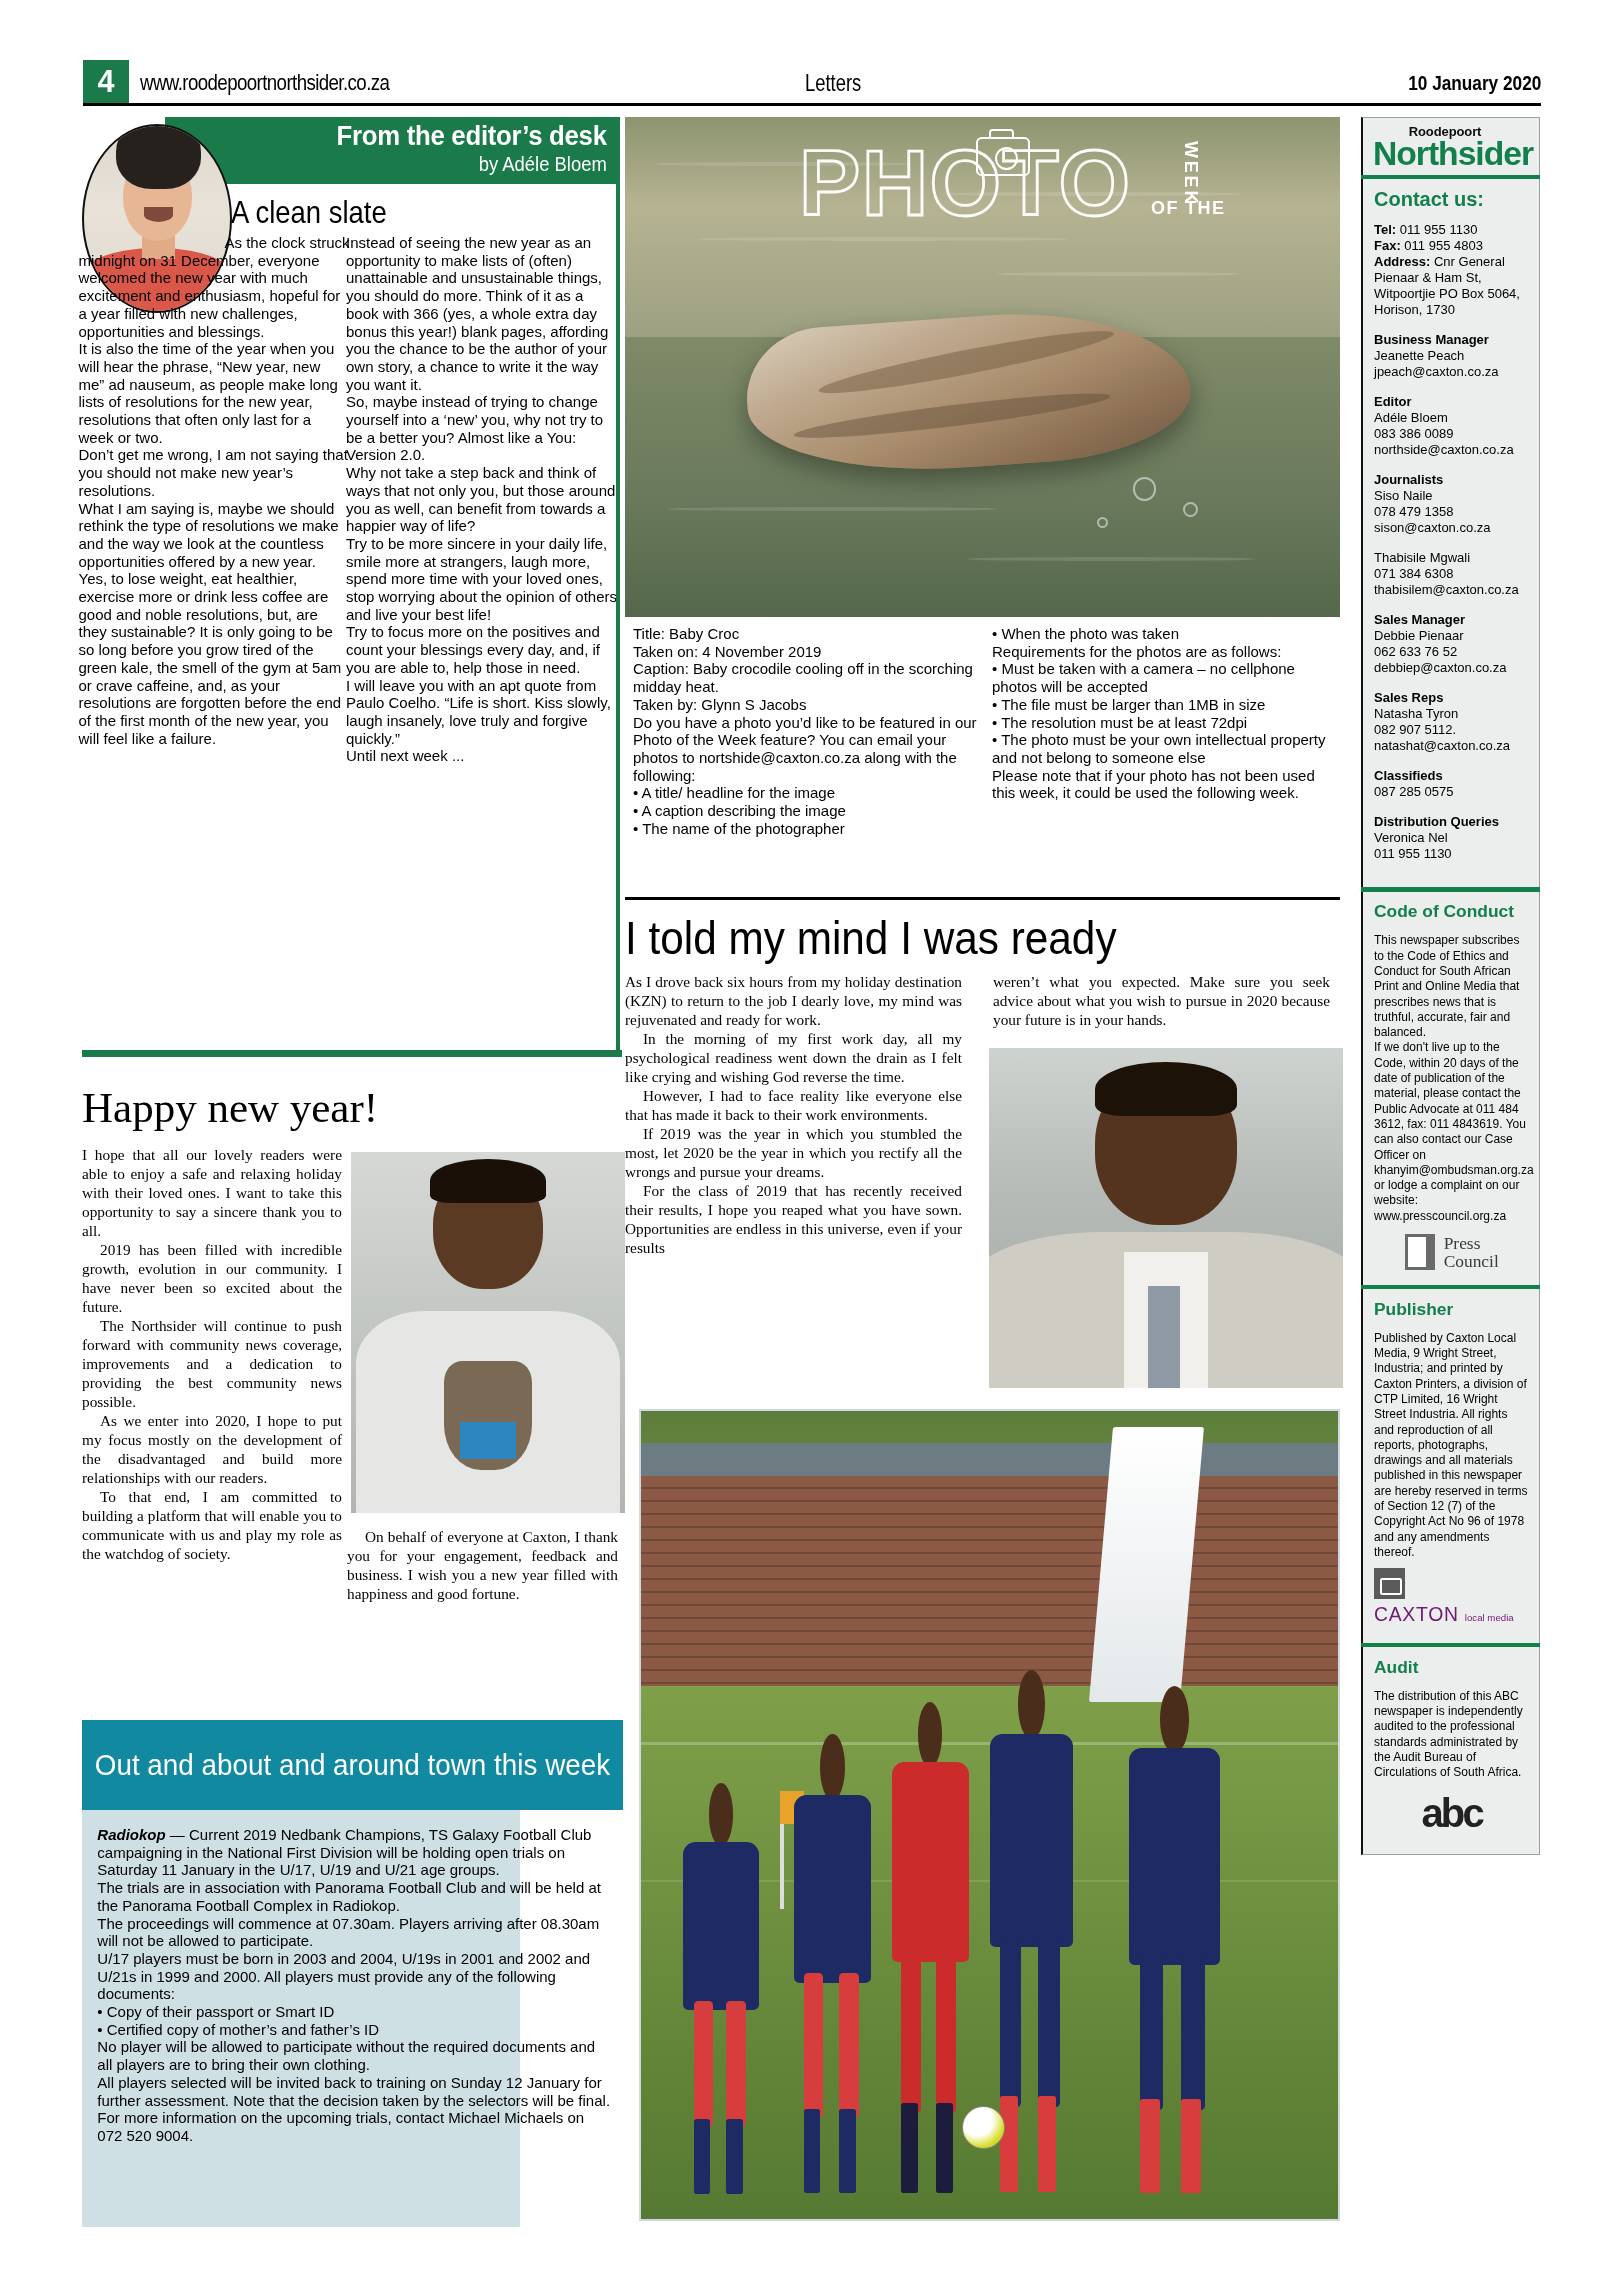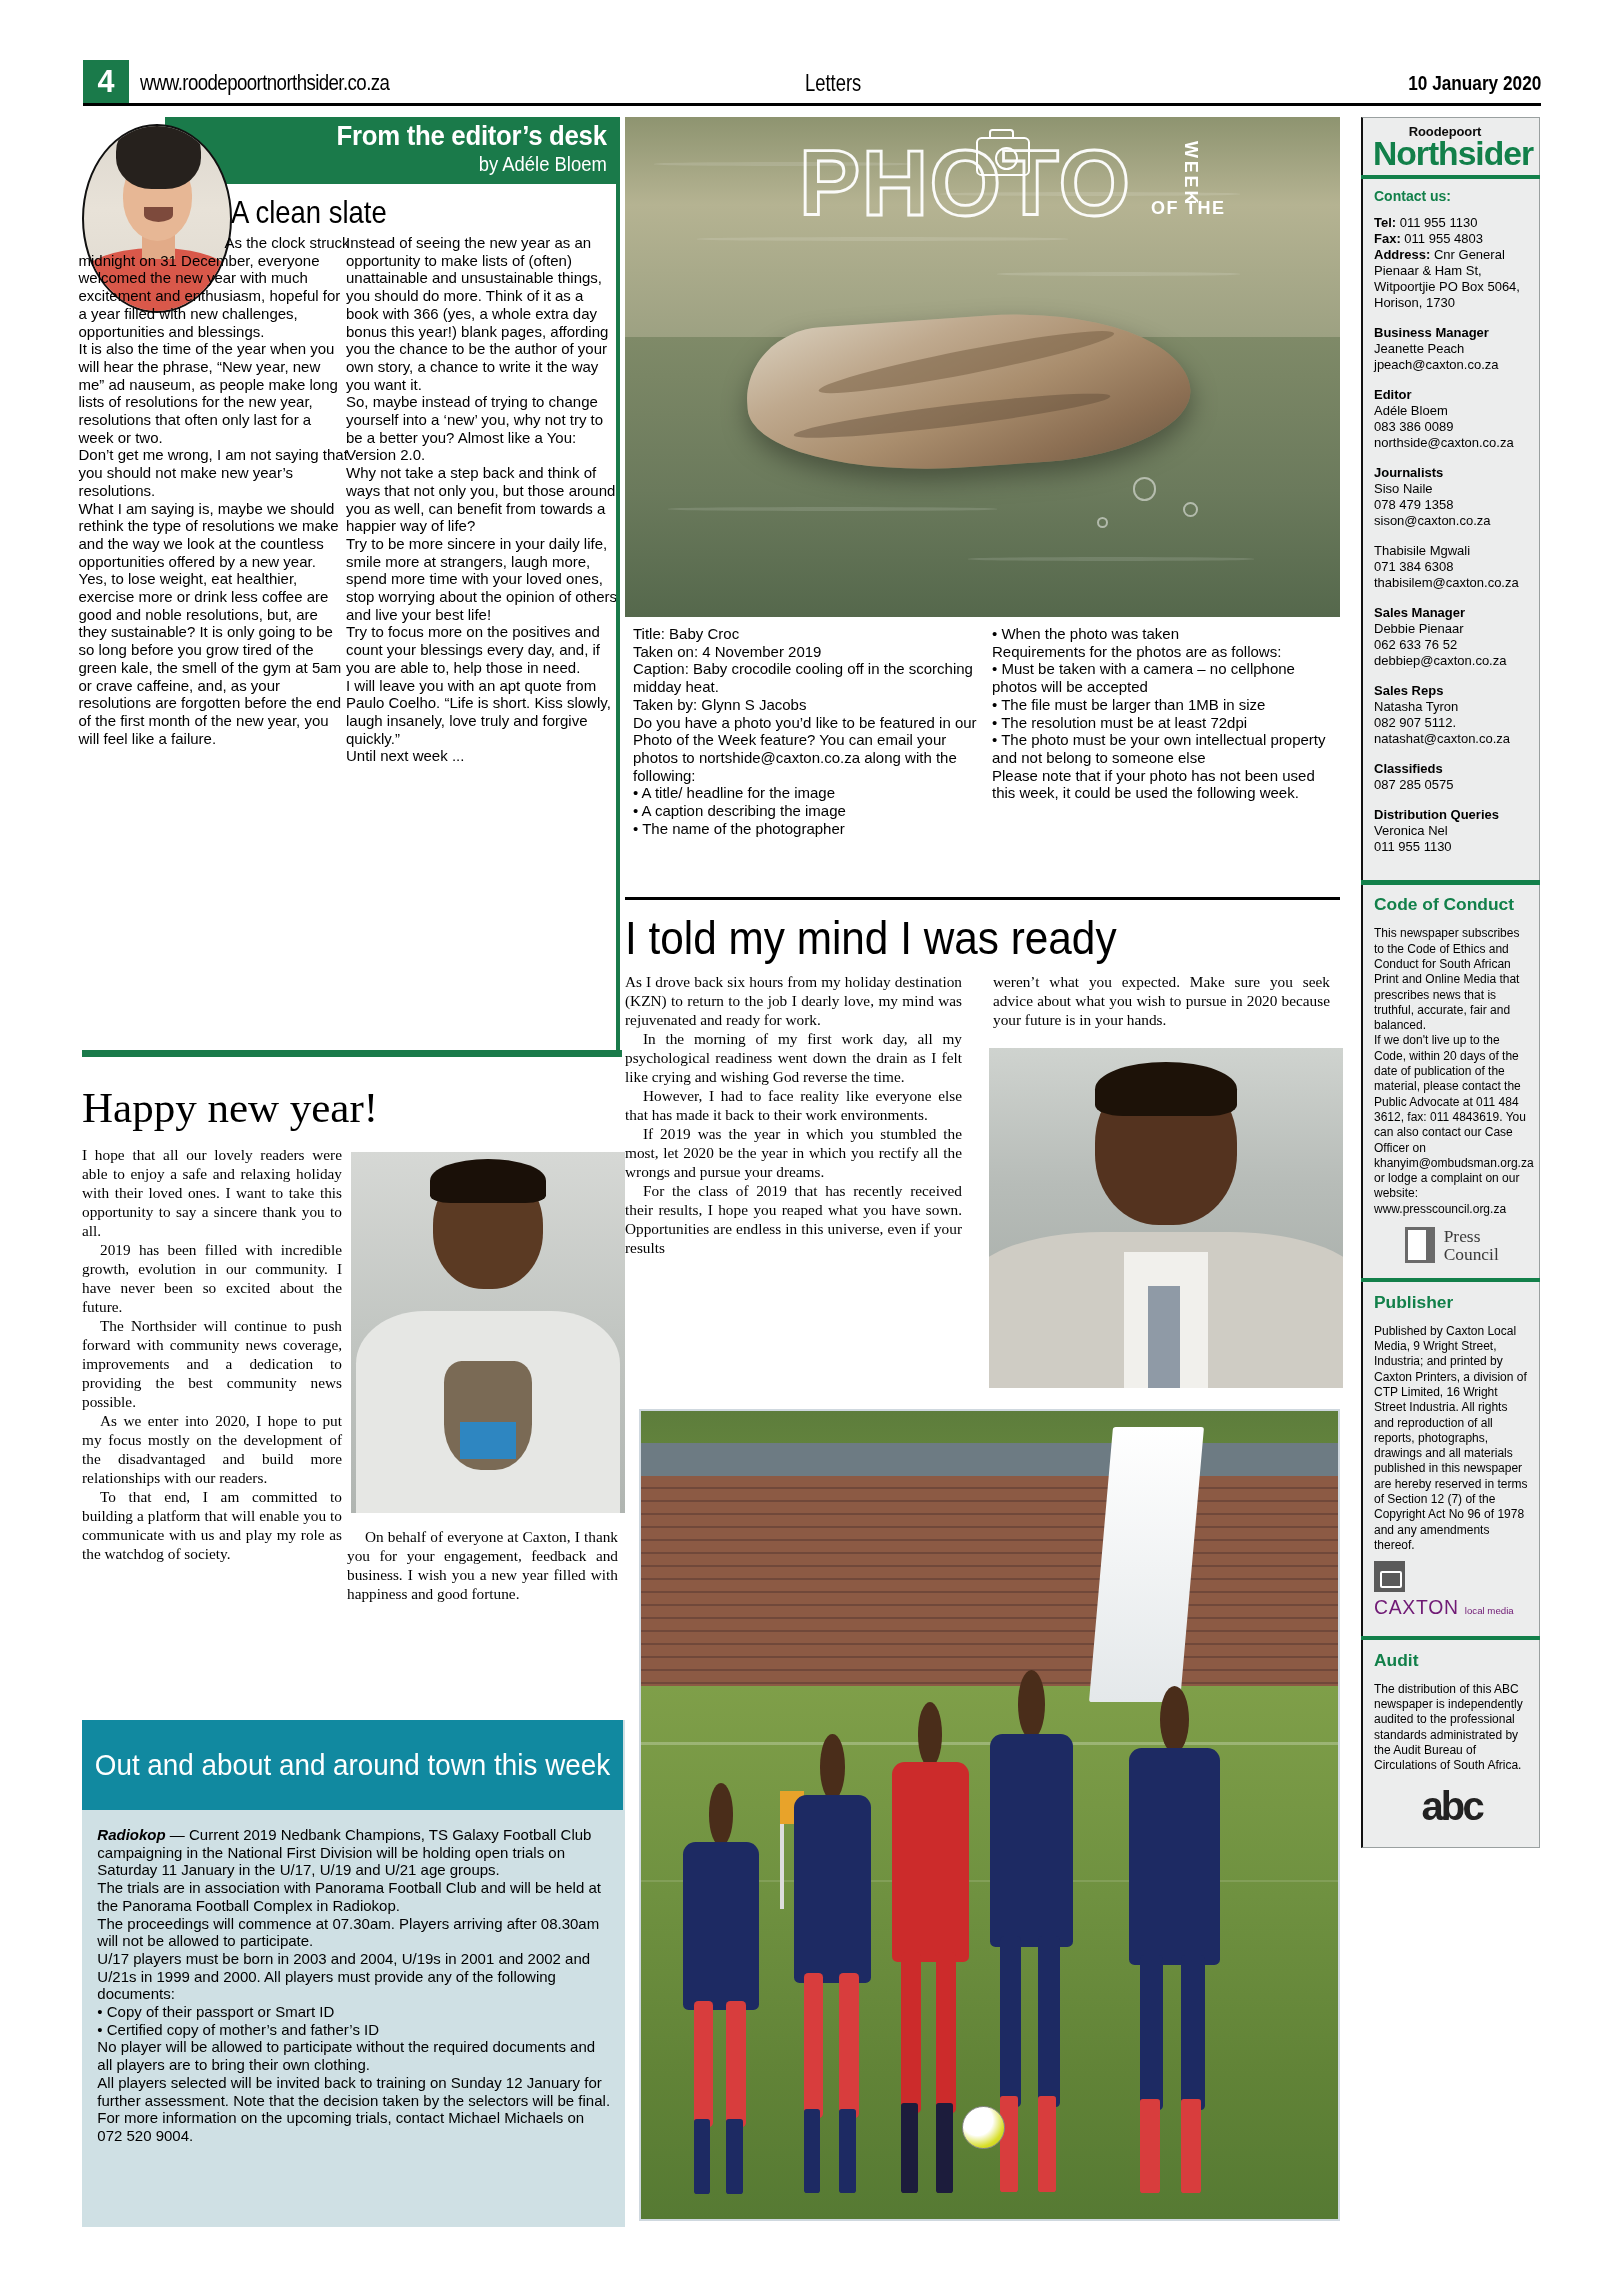--- a/index.html
+++ b/index.html
@@ -165,21 +165,21 @@
      background:#e6e7e4; border-radius:26% 26% 0 0; }
   .hny-photo .print{ position:absolute; left:34%; bottom:12%; width:32%; height:30%;
      background:#7a6a55; border-radius:20% 20% 42% 42%; }
   .hny-photo .print:after{ content:""; position:absolute; left:18%; bottom:10%; width:64%; height:34%;
      background:#2e86c1; }
   .hny-col2{ position:absolute; left:347px; top:1527px; width:271px;
      font-family:"Liberation Serif", serif; font-size:15.3px; line-height:19px; text-align:justify; }
   .hny-col2 p{ margin:0; text-indent:18px; }
 
   
-  .oaa{ position:absolute; left:82px; top:1720px; width:543px; height:507px; background:#cfe0e4; }
+  .oaa{ position:absolute; left:82px; top:1720px; width:438px; height:507px; background:#cfe0e4; }
   .oaa-head{ position:absolute; left:0; top:0; width:541px; height:90px; background:#1189a0;
      color:#fff; display:flex; align-items:center; justify-content:center; text-align:center; }
   .oaa-head span{ font-size:29px; line-height:35px; font-family:"Liberation Sans Narrow","Liberation Sans",sans-serif;
      transform:scaleX(.96); display:block; }
   .oaa-body{ position:absolute; left:15.3px; top:106px; width:514px; font-size:15px; line-height:17.7px; }
   .oaa-body p{ margin:0; }
   .oaa-body .lead{ font-weight:bold; font-style:italic; }
 
   
   .soccer{ position:absolute; left:639px; top:1409px; width:701px; height:812px;
@@ -205,21 +205,21 @@
   .side{ position:absolute; left:1361px; top:117px; width:179px; }
   .logo-box{ position:relative; background:#eceded; border-left:2.8px solid #111; border-right:1.4px solid #9aa0a0;
      border-top:1.4px solid #9aa0a0; padding:5.6px 7px 7px 9.7px; }
   .logo-box .l1{ font-size:13px; font-weight:bold; color:#0d0d0d; letter-spacing:-0.1px; margin-left:36px;
      font-family:"Liberation Sans Narrow","Liberation Sans",sans-serif;}
   .logo-box .l2{ font-size:33px; font-weight:bold; color:#12804a; line-height:29px; letter-spacing:-1px;
      font-family:"Liberation Sans Narrow","Liberation Sans",sans-serif; transform:scaleX(1.02); transform-origin:left;}
   .side-divider{ height:4.2px; background:#12804a; }
   .side-sec{ padding:9.7px 9.7px 11px 11px; border-left:2.8px solid #111; border-right:1.4px solid #9aa0a0;
      background:#eceded; }
-  .side-h{ font-size:14px; font-weight:bold; color:#12804a; margin-bottom:11px;
+  .side-h{ font-size:20px; font-weight:bold; color:#12804a; margin-bottom:11px;
      font-family:"Liberation Sans Narrow","Liberation Sans",sans-serif; }
   .side-h.small{ font-size:17.4px; }
   .side-block{ font-size:13px; line-height:16px; margin-bottom:14px; }
   .side-block b{ font-weight:bold; }
   .side-block .role{ font-weight:bold; display:block; }
   .side-fine{ font-size:12px; line-height:15.3px; }
   .pc-logo{ text-align:center; padding:9.7px 0 4.2px; }
   .pc-logo .pcbox{ display:inline-block; width:30.5px; height:36px; background:#fff; border:3.5px solid #6a6a6a;
      border-right-width:9.7px; vertical-align:middle; }
   .pc-logo .pctext{ display:inline-block; vertical-align:middle; margin-left:5.6px; text-align:left;

